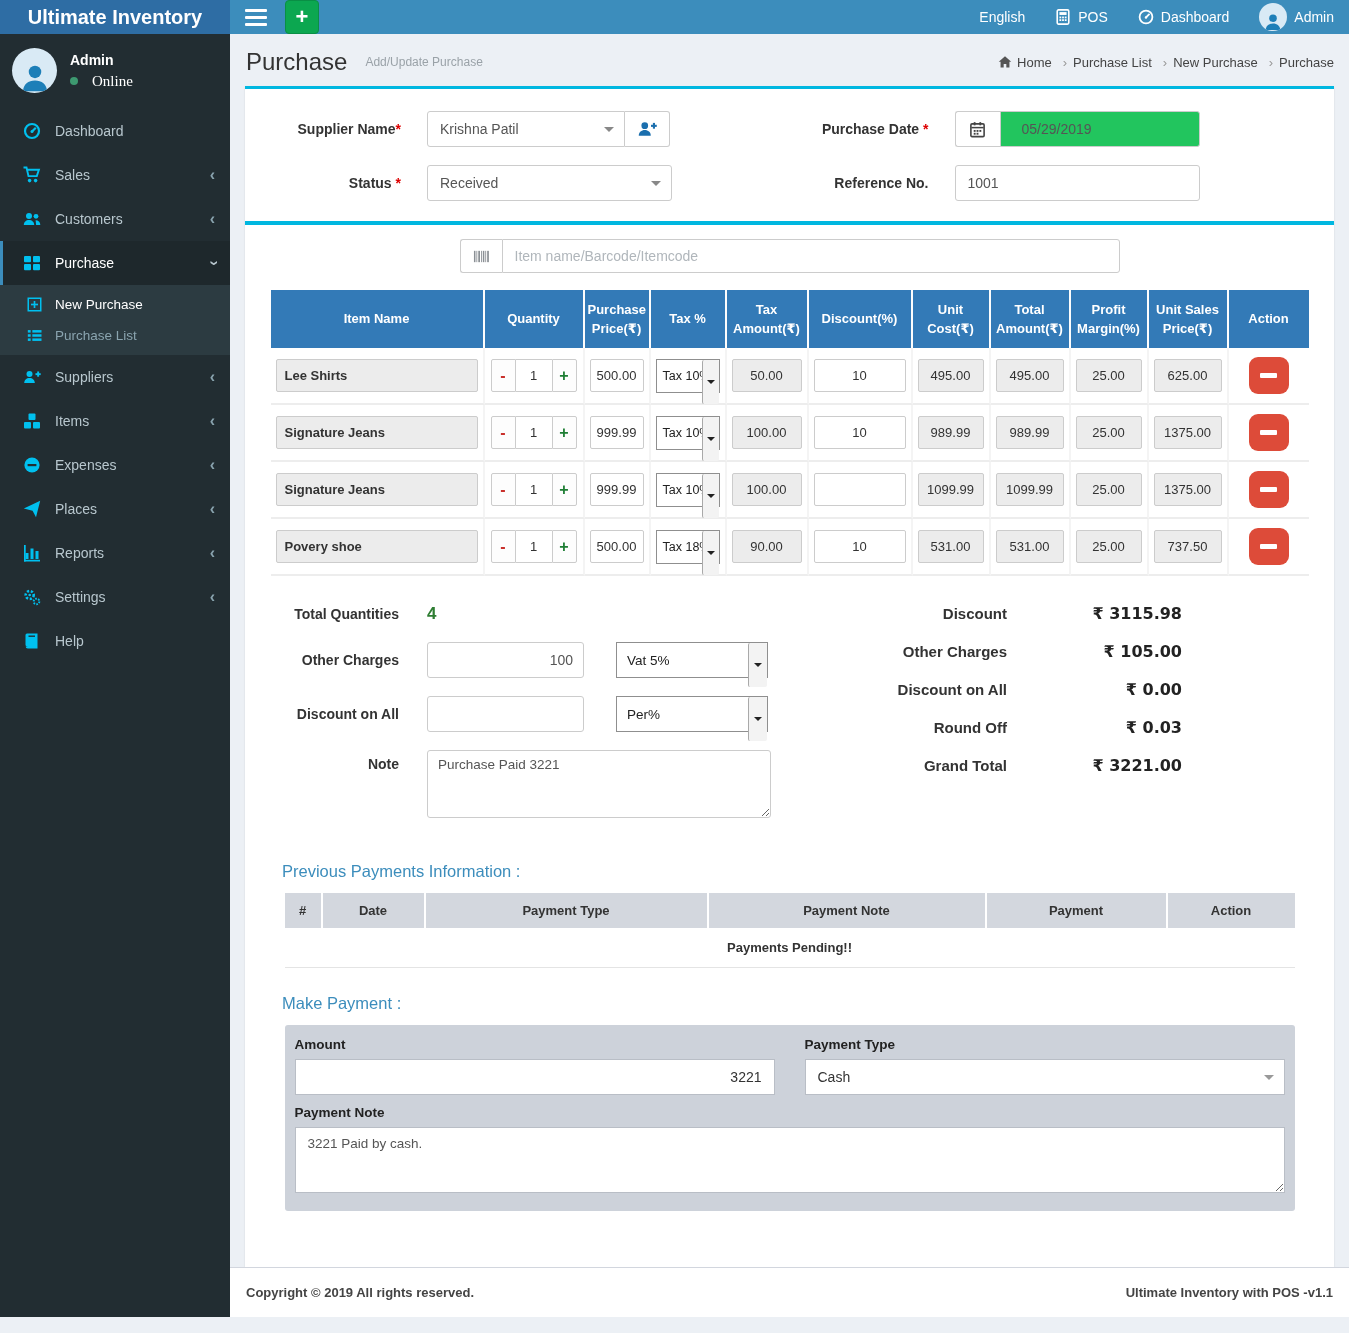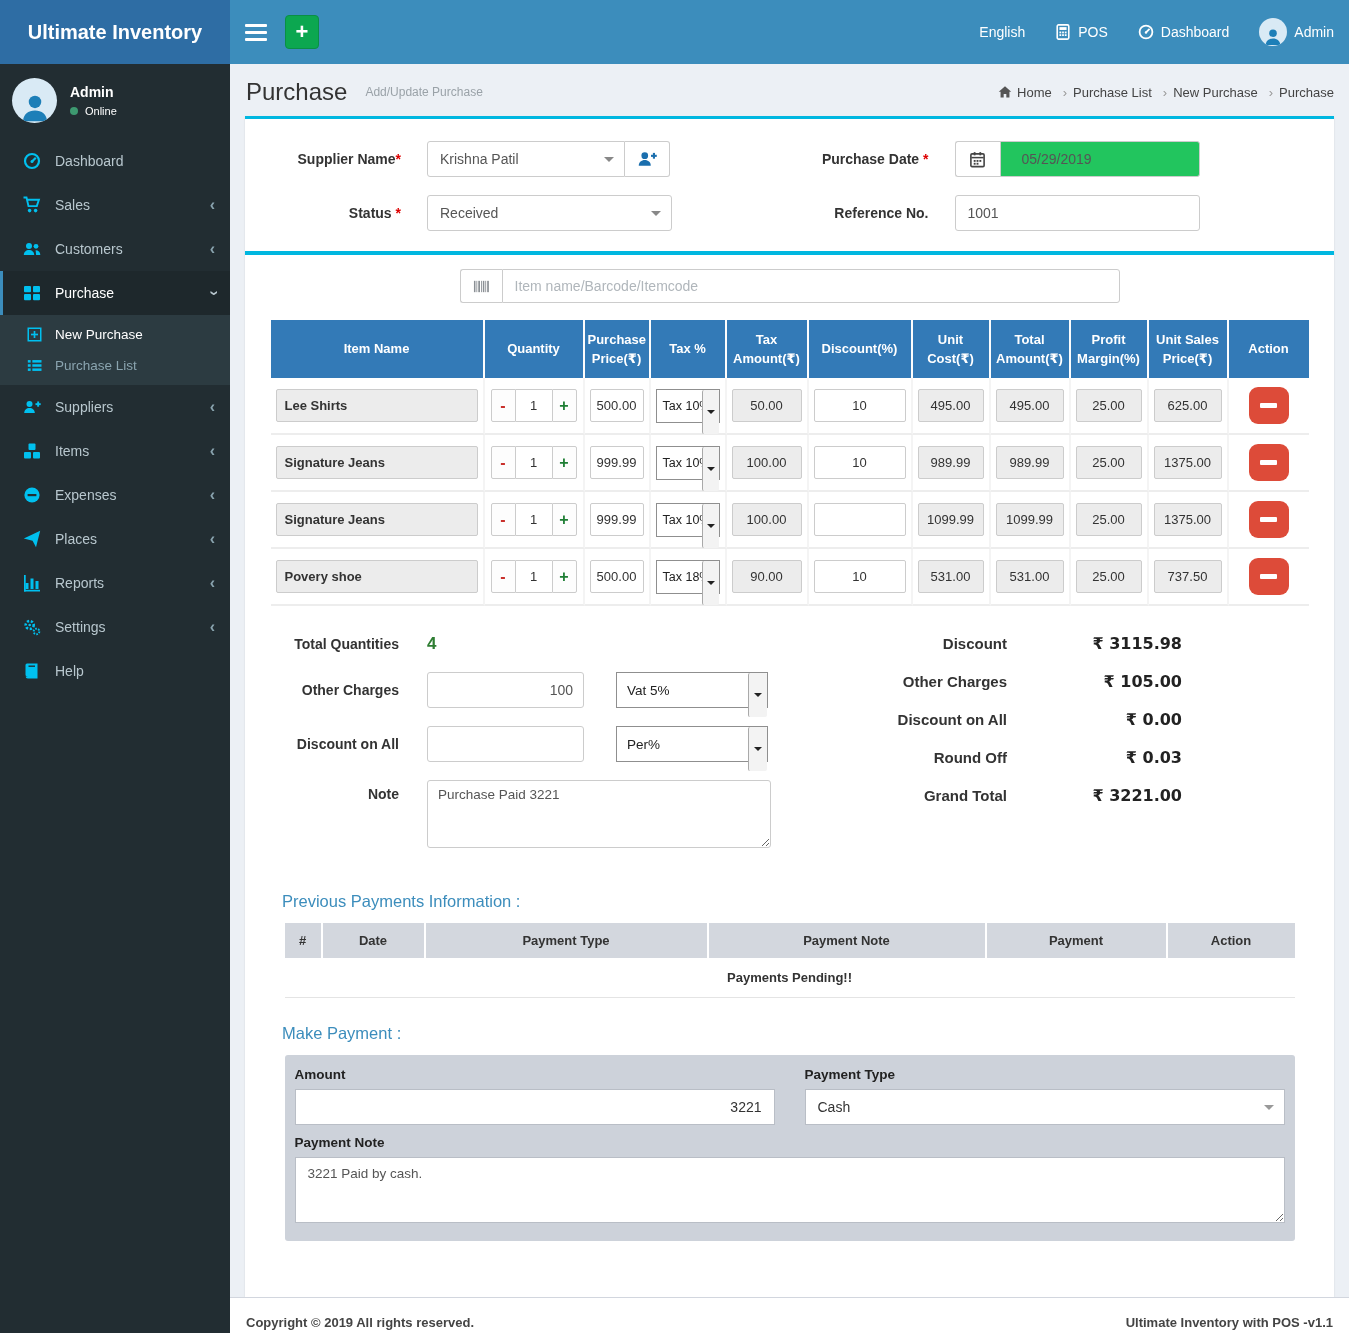--- a/index.html
+++ b/index.html
@@ -1,39 +1,39 @@
 <!DOCTYPE html>
 <html><head>
 <meta charset="utf-8">
 <style>
   * { margin:0; padding:0; box-sizing:border-box; }
   html,body { width:1349px; height:1333px; overflow:hidden; font-family:"Liberation Sans","DejaVu Sans",sans-serif; background:#ecf0f5; color:#333; }
 
   
-  .topbar { display:flex; height:64px; }
+  .topbar { display:flex; height:34px; }
   .logo { width:230px; background:#2e6da4; color:#fff; font-size:20px; font-weight:bold; display:flex; align-items:center; justify-content:center; }
   .tnav { flex:1; background:#3c8dbc; display:flex; align-items:center; padding:0 15px; color:#fff; }
   .hamburger { width:22px; display:flex; flex-direction:column; gap:4px; margin-right:18px; cursor:pointer; }
   .hamburger span { display:block; height:3px; background:#fff; border-radius:1px; }
   .add-btn { width:34px; height:34px; background:#0ca750; border:1px solid #0a8f45; border-radius:4px; color:#fff; font-size:22px; font-weight:bold; display:flex; align-items:center; justify-content:center; line-height:1; }
   .tnav-right { margin-left:auto; display:flex; align-items:center; gap:30px; font-size:14px; }
   .tnav-item { display:flex; align-items:center; gap:7px; cursor:pointer; }
   .tnav-item svg { display:block; }
   .avatar-sm { width:28px; height:28px; border-radius:50%; background:#d9eaf5; display:flex; align-items:flex-end; justify-content:center; overflow:hidden; }
 
   
   .wrapper { display:flex; height:1283px; }
   .sidebar { width:230px; background:#222d32; flex-shrink:0; }
   .main { flex:1; display:flex; flex-direction:column; background:#ecf0f5; }
 
   
   .user-panel { display:flex; align-items:center; gap:13px; padding:14px 12px 16px 12px; }
   .avatar-lg { width:45px; height:45px; border-radius:50%; background:#d9eaf5; display:flex; align-items:flex-end; justify-content:center; overflow:hidden; flex-shrink:0; }
   .user-name { color:#fff; font-size:14px; font-weight:bold; margin-bottom:5px; }
-  .user-status { color:#fff; font-size:11px; display:flex; align-items:center; gap:7px; }
+  .user-status { color:#fff; font-size:15px; display:flex; align-items:center; gap:14px;font-family:Liberation Serif, serif; }
   .dot { width:8px; height:8px; border-radius:50%; background:#3d9970; display:inline-block; }
   .menu { list-style:none; }
   .menu li { height:44px; display:flex; align-items:center; padding:0 15px 0 20px; color:#b8c7ce; font-size:14px; cursor:pointer; border-left:3px solid transparent; }
   .menu li .micon { width:20px; margin-right:12px; color:#00c0ef; display:flex; }
   .menu li .chev { margin-left:auto; color:#8aa4af; font-size:16px; font-weight:bold; }
   .menu li.active { background:#1e282c; border-left:3px solid #3c8dbc; color:#fff; }
   .menu li.active .chev { transform:rotate(-90deg); color:#b8c7ce; }
   .submenu { background:#2c3b41; list-style:none; padding:4px 0; }
   .submenu li { height:31px; display:flex; align-items:center; padding:0 15px 0 24px; font-size:13.5px; color:#8aa4af; cursor:pointer; }
   .submenu li .micon { width:18px; margin-right:10px; display:flex; }

